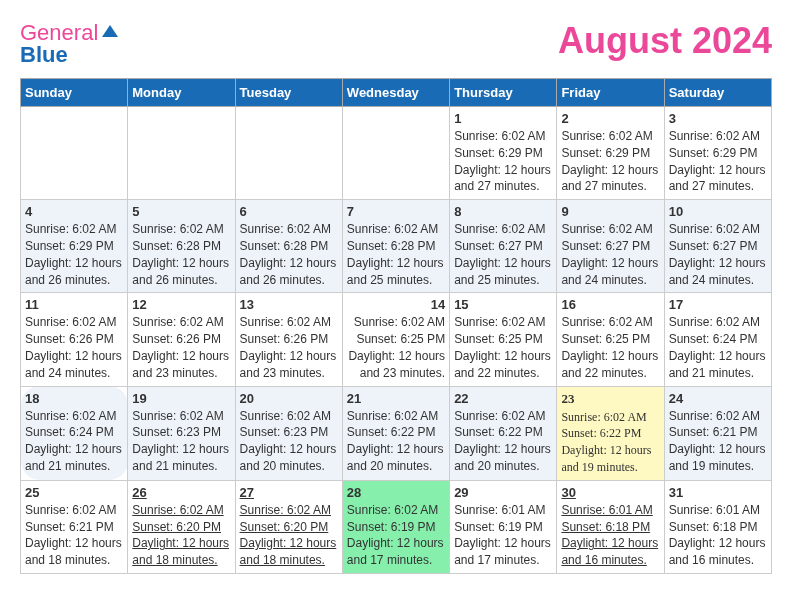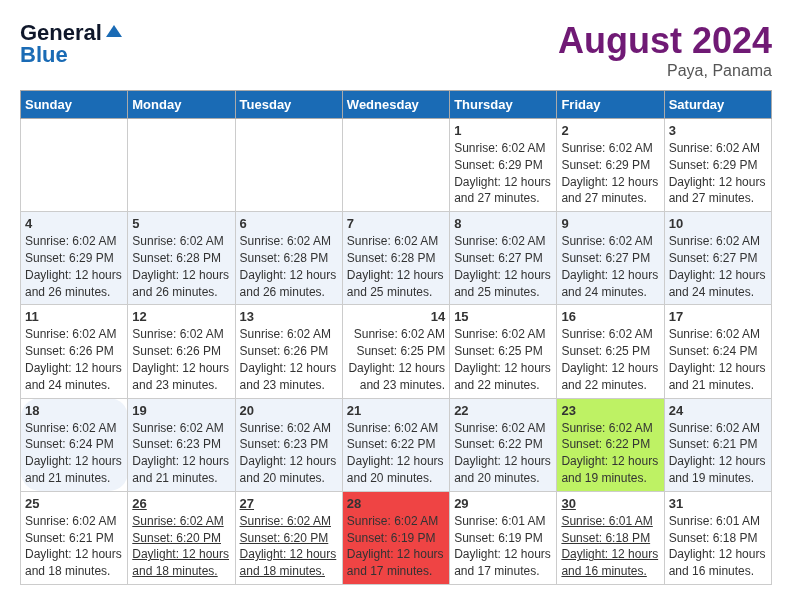--- a/index.html
+++ b/index.html
@@ -20,40 +20,40 @@
       display: flex;
       flex-direction: column;
       align-items: flex-start;
     }
     .logo-text {
       display: flex;
       align-items: center;
     }
     .logo-general {
       font-size: 22px;
-      font-weight: bold;
-      color: #0f172a;
+      font-weight: normal;
+      color: #ec4899;
     }
     .logo-blue {
       font-size: 22px;
       font-weight: bold;
       color: #1a6bb5;
     }
     .logo-icon {
       width: 20px;
       height: 20px;
       margin-left: 2px;
     }
     .title-section {
       text-align: right;
     }
     .month-year {
       font-size: 36px;
       font-weight: bold;
-      color: #701a75;
+      color: #ec4899;
     }
     .location {
       font-size: 16px;
       color: #555;
     }
     .calendar-table {
       width: 100%;
       border-collapse: collapse;
       table-layout: fixed;
     }
@@ -110,21 +110,20 @@
     <div class="logo-text">
       <span class="logo-general">General</span>
       <svg class="logo-icon" viewBox="0 0 20 20">
         <polygon points="10,2 18,14 2,14" fill="#1a6bb5"></polygon>
       </svg>
     </div>
     <span class="logo-blue" style="margin-top:-4px;">Blue</span>
   </div>
   <div class="title-section">
     <div class="month-year">August 2024</div>
-    <div class="location">Paya, Panama</div>
   </div>
 </div>
 
 <table class="calendar-table">
   <thead>
     <tr>
     <th>Sunday</th>
         <th>Monday</th>
         <th>Tuesday</th>
         <th>Wednesday</th>
@@ -292,21 +291,21 @@
 Daylight: 12 hours
 and 20 minutes.</div>
         </td>
         <td style="background: rgb(238, 243, 250);">
           <div class="day-number">22</div>
           <div class="day-info" style="white-space: pre-line;">Sunrise: 6:02 AM
 Sunset: 6:22 PM
 Daylight: 12 hours
 and 20 minutes.</div>
         </td>
-        <td style="background: #bef264;">
+        <td style="background: #fef9c3; font-family: Liberation Serif, serif;">
           <div class="day-number">23</div>
           <div class="day-info" style="white-space: pre-line;">Sunrise: 6:02 AM
 Sunset: 6:22 PM
 Daylight: 12 hours
 and 19 minutes.</div>
         </td>
         <td style="background: rgb(238, 243, 250);">
           <div class="day-number">24</div>
           <div class="day-info" style="white-space: pre-line;">Sunrise: 6:02 AM
 Sunset: 6:21 PM
@@ -329,21 +328,21 @@
 Daylight: 12 hours
 and 18 minutes.</div>
         </td>
         <td style="background: rgb(255, 255, 255); text-decoration: underline;">
           <div class="day-number">27</div>
           <div class="day-info" style="white-space: pre-line;">Sunrise: 6:02 AM
 Sunset: 6:20 PM
 Daylight: 12 hours
 and 18 minutes.</div>
         </td>
-        <td style="background: #ef4444;">
+        <td style="background: #86efac;">
           <div class="day-number">28</div>
           <div class="day-info" style="white-space: pre-line;">Sunrise: 6:02 AM
 Sunset: 6:19 PM
 Daylight: 12 hours
 and 17 minutes.</div>
         </td>
         <td style="background: rgb(255, 255, 255);">
           <div class="day-number">29</div>
           <div class="day-info" style="white-space: pre-line;">Sunrise: 6:01 AM
 Sunset: 6:19 PM

